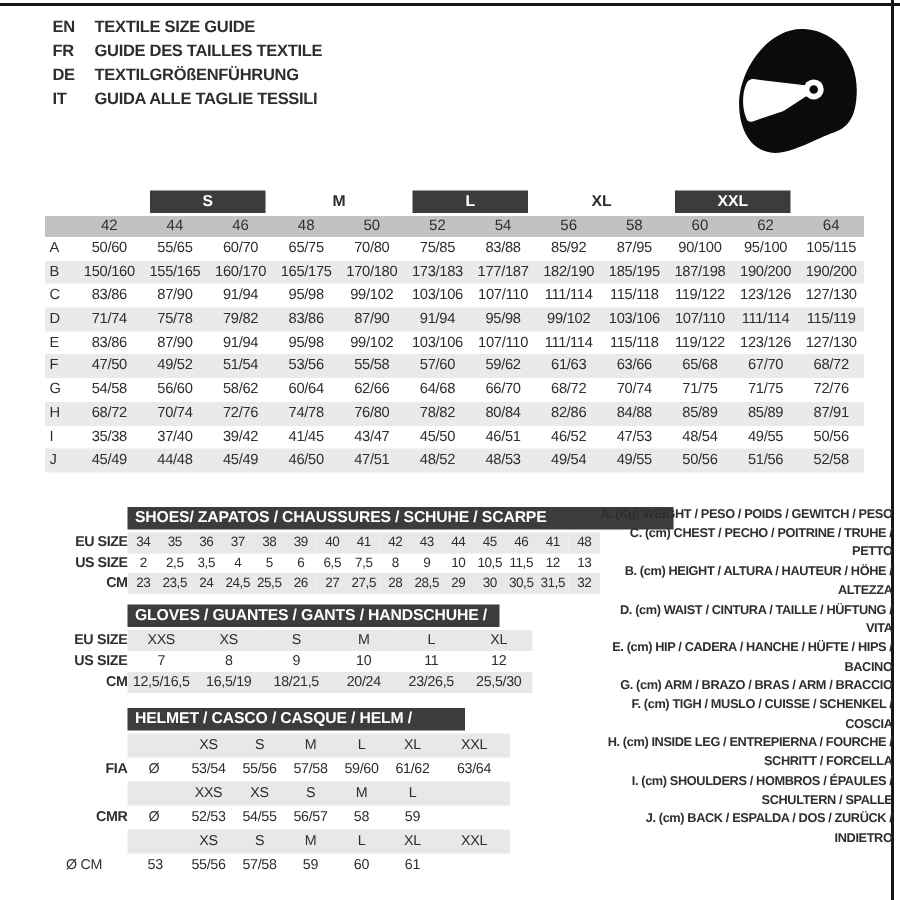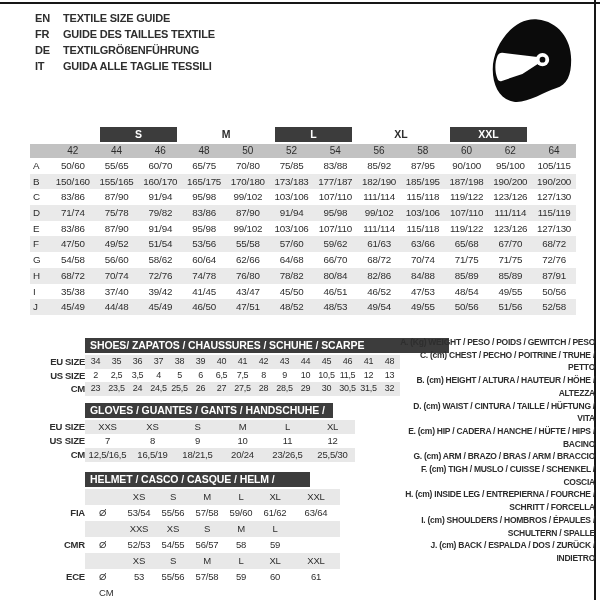--- a/index.html
+++ b/index.html
@@ -416,21 +416,20 @@
           <div class="row-label"></div>
           <div class="cell band"></div>
           <div class="cell band">XS</div>
           <div class="cell band">S</div>
           <div class="cell band">M</div>
           <div class="cell band">L</div>
           <div class="cell band">XL</div>
           <div class="cell band">XXL</div>
         </div>
         <div class="h-row">
-          <div class="row-label">ECE</div>
           <div class="cell unit">Ø CM</div>
           <div class="cell">53</div>
           <div class="cell">55/56</div>
           <div class="cell">57/58</div>
           <div class="cell">59</div>
           <div class="cell">60</div>
           <div class="cell">61</div>
         </div>
       </div>
   </section>

